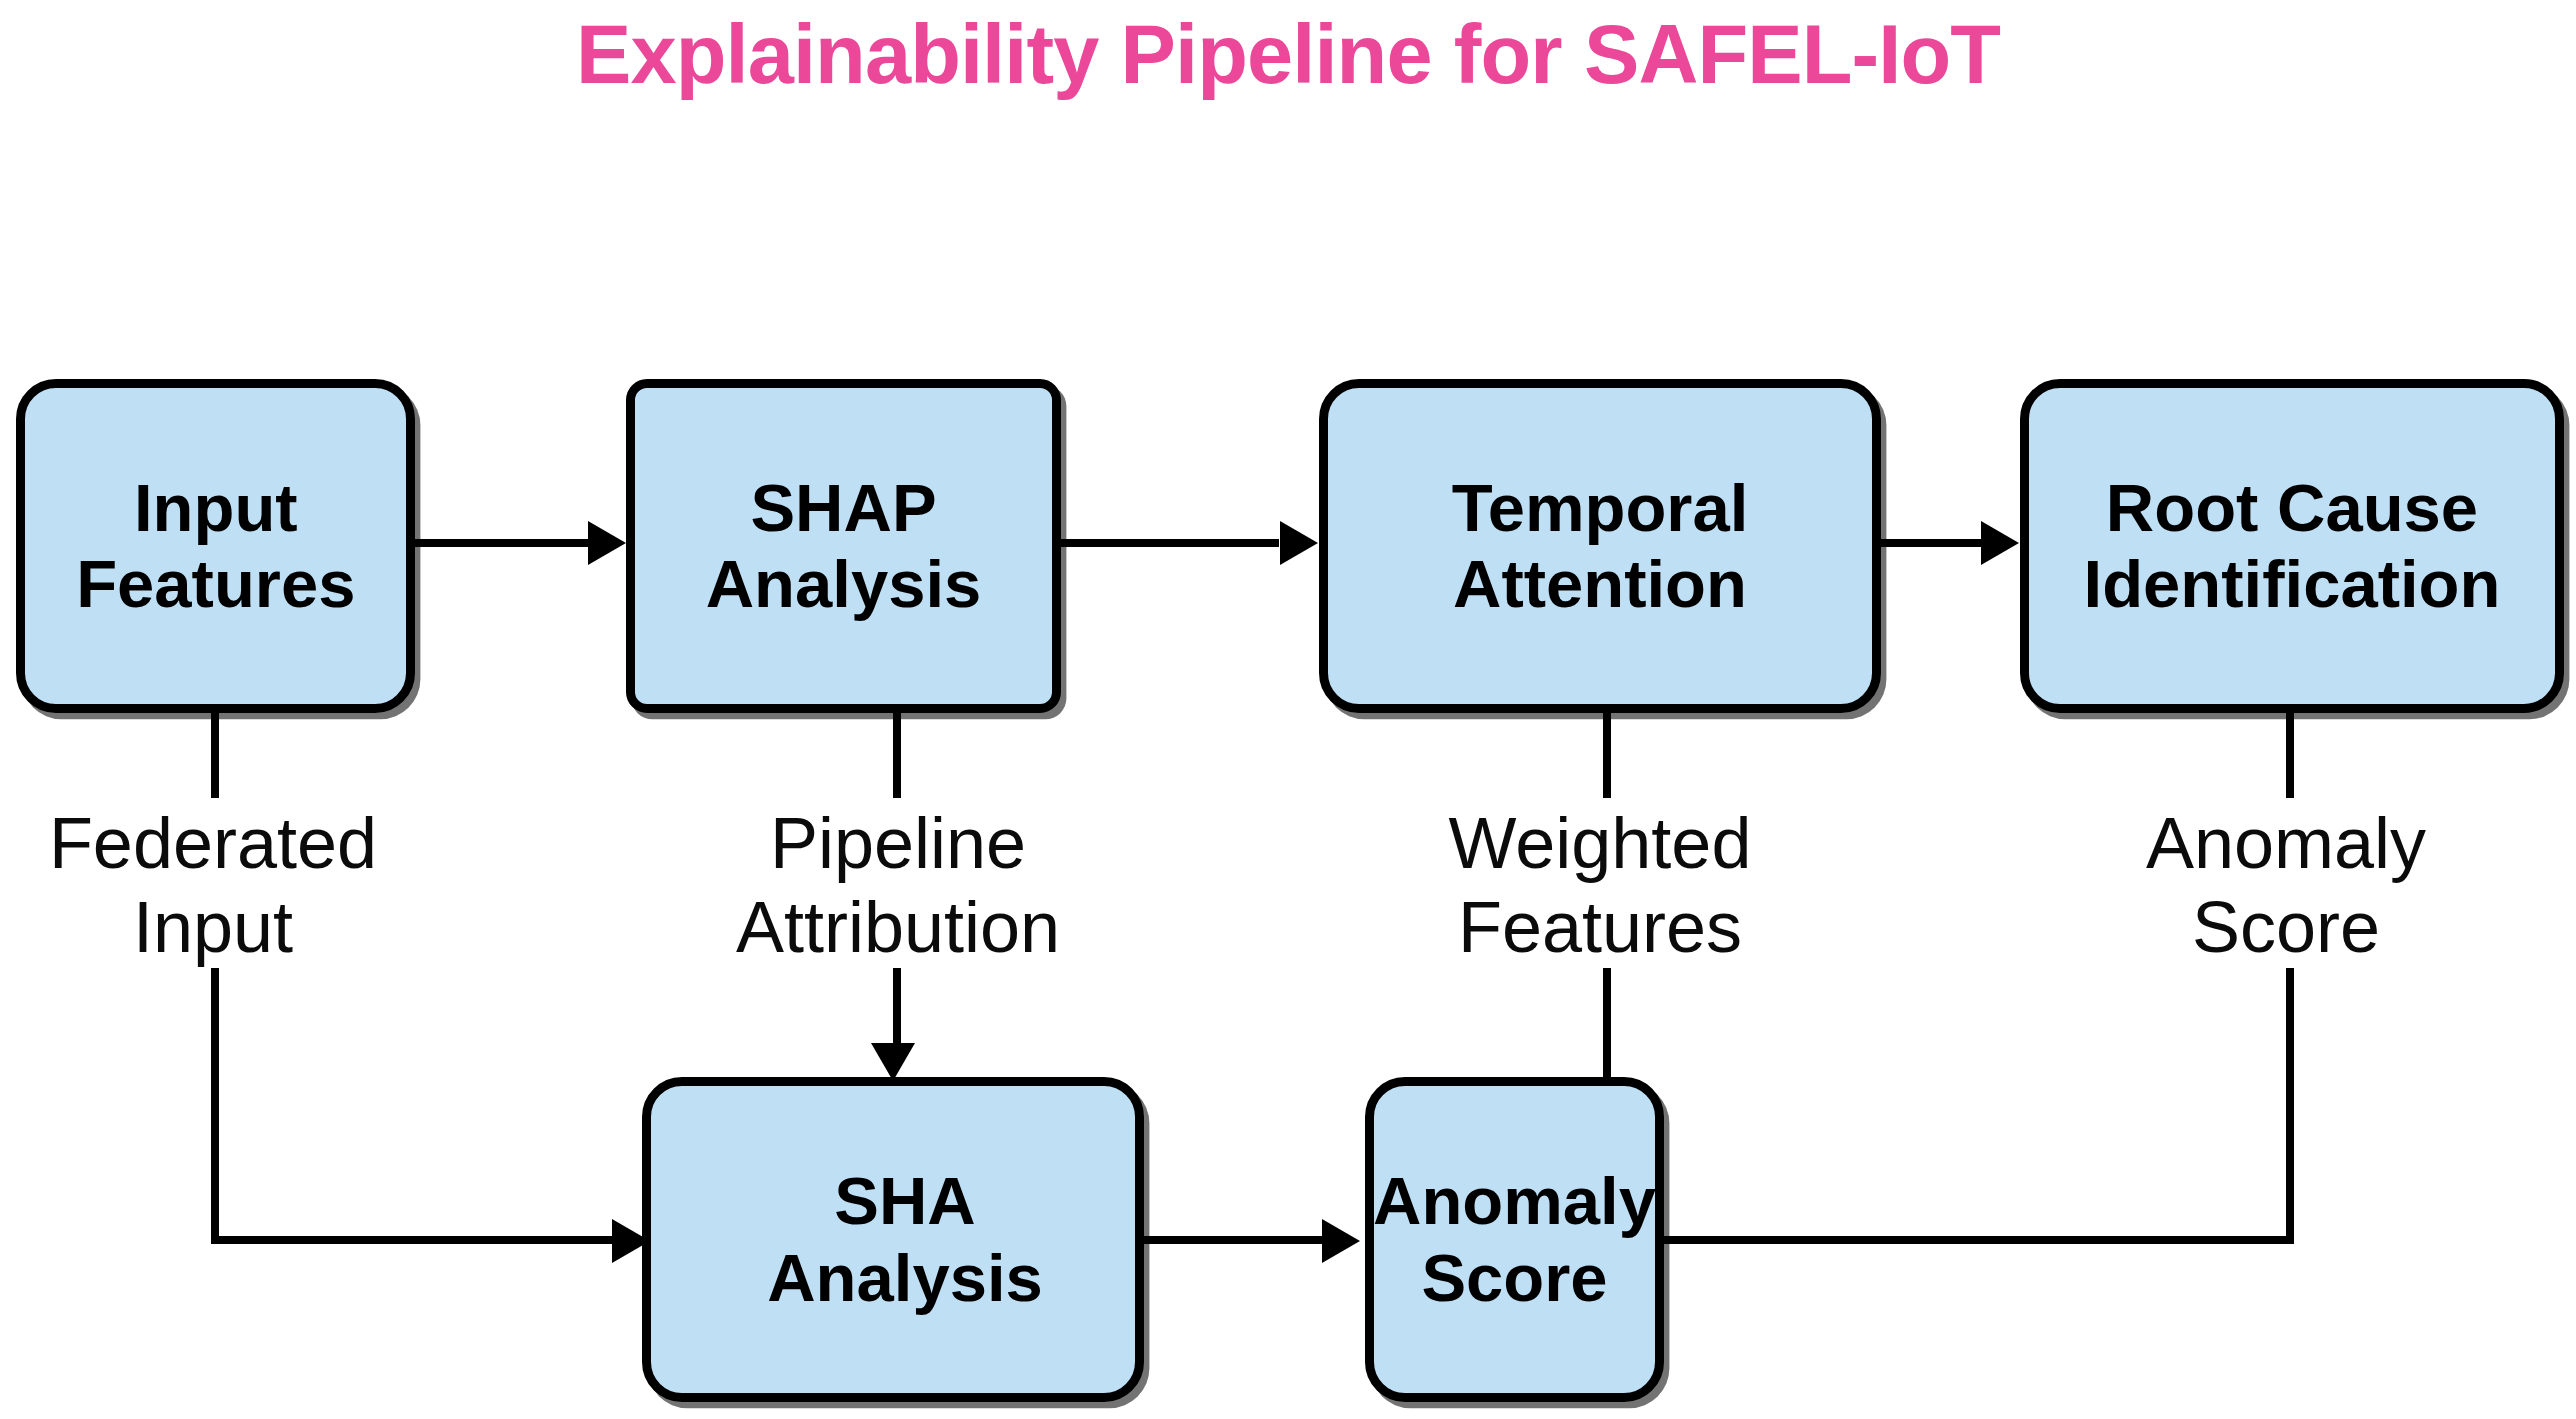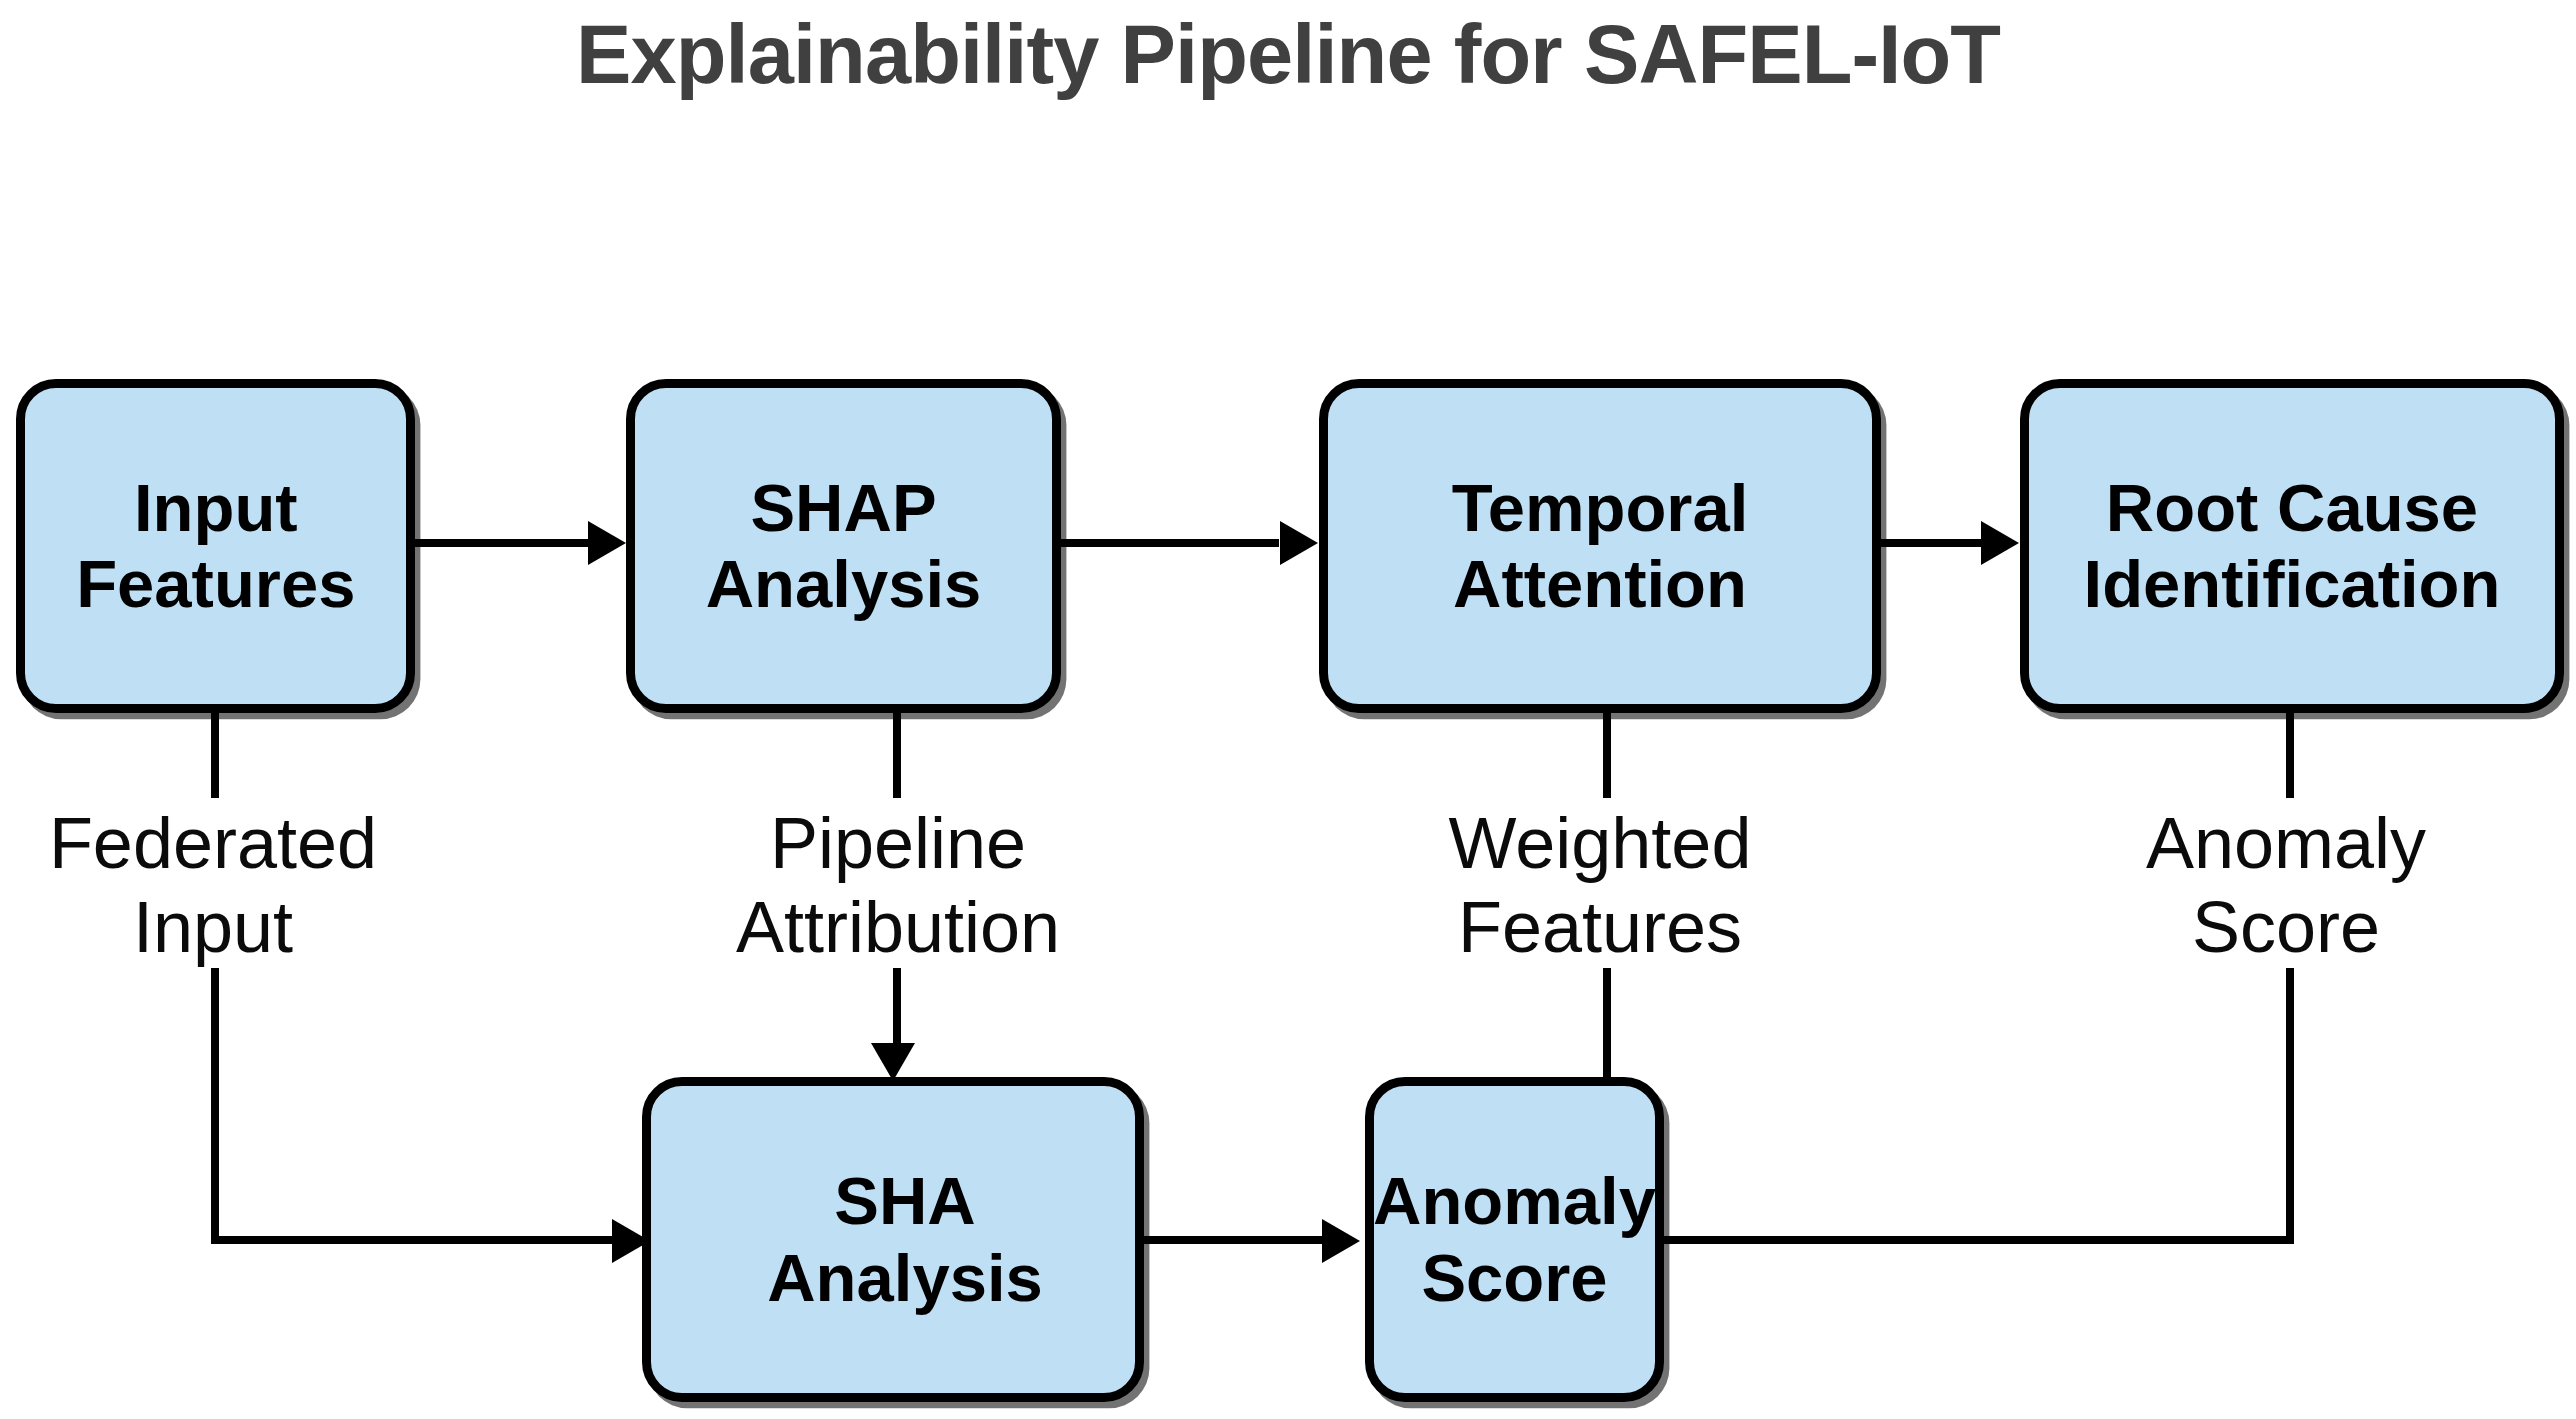--- a/index.html
+++ b/index.html
@@ -16,21 +16,21 @@
     font-family: "Liberation Sans", sans-serif;
   }
   #figure-title {
     position: absolute;
     left: 0;
     top: 7.3px;
     width: 2576px;
     text-align: center;
     font-size: 83px;
     font-weight: bold;
-    color: #404040;
+    color: #ec4899;
     letter-spacing: -0.9px;
     white-space: nowrap;
   }
   .node {
     position: absolute;
     box-sizing: border-box;
     background: #bfdff5;
     border: 9px solid #000000;
     border-radius: 40px;
     display: flex;
@@ -83,21 +83,21 @@
 
 <div id="root">
 
   <div id="figure-title">Explainability Pipeline for SAFEL-IoT</div>
 
   <div class="node" style="left:16.3px; top:379px; width:399px; height:334px;">
     <span class="label">Input
 Features</span>
   </div>
 
-  <div class="node" style="left:626px; top:379px; width:435px; height:334px;">
+  <div class="node" style="left:626px; top:379px; width:435px; height:334px;border-radius:21px;">
     <span class="label">SHAP
 Analysis</span>
   </div>
 
   <div class="node" style="left:2020px; top:379px; width:544px; height:334px;">
     <span class="label">Root Cause
 Identification</span>
   </div>
 
   <div class="node" style="left:1319px; top:379px; width:562px; height:334px;">

